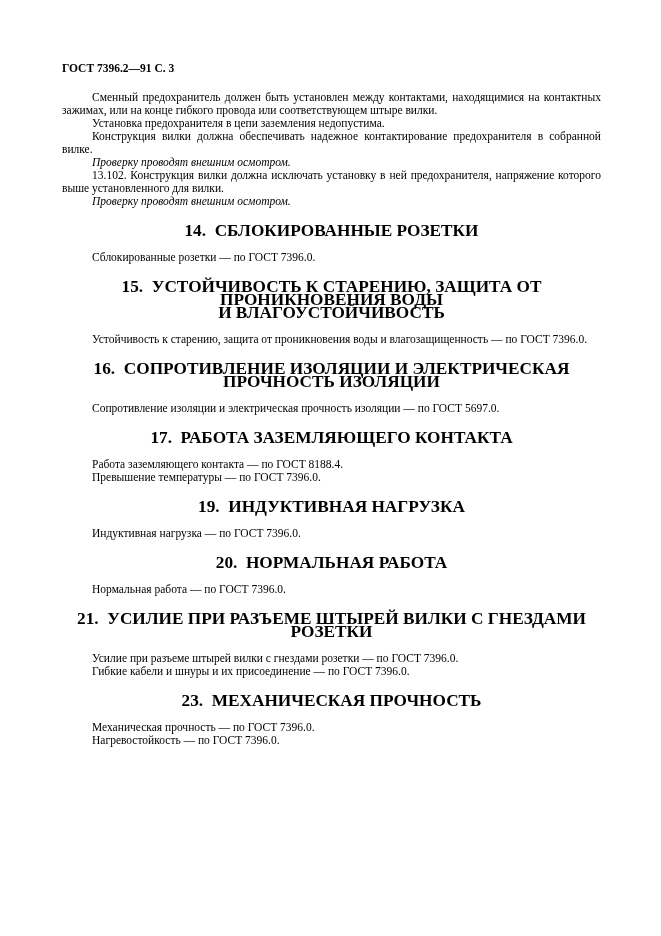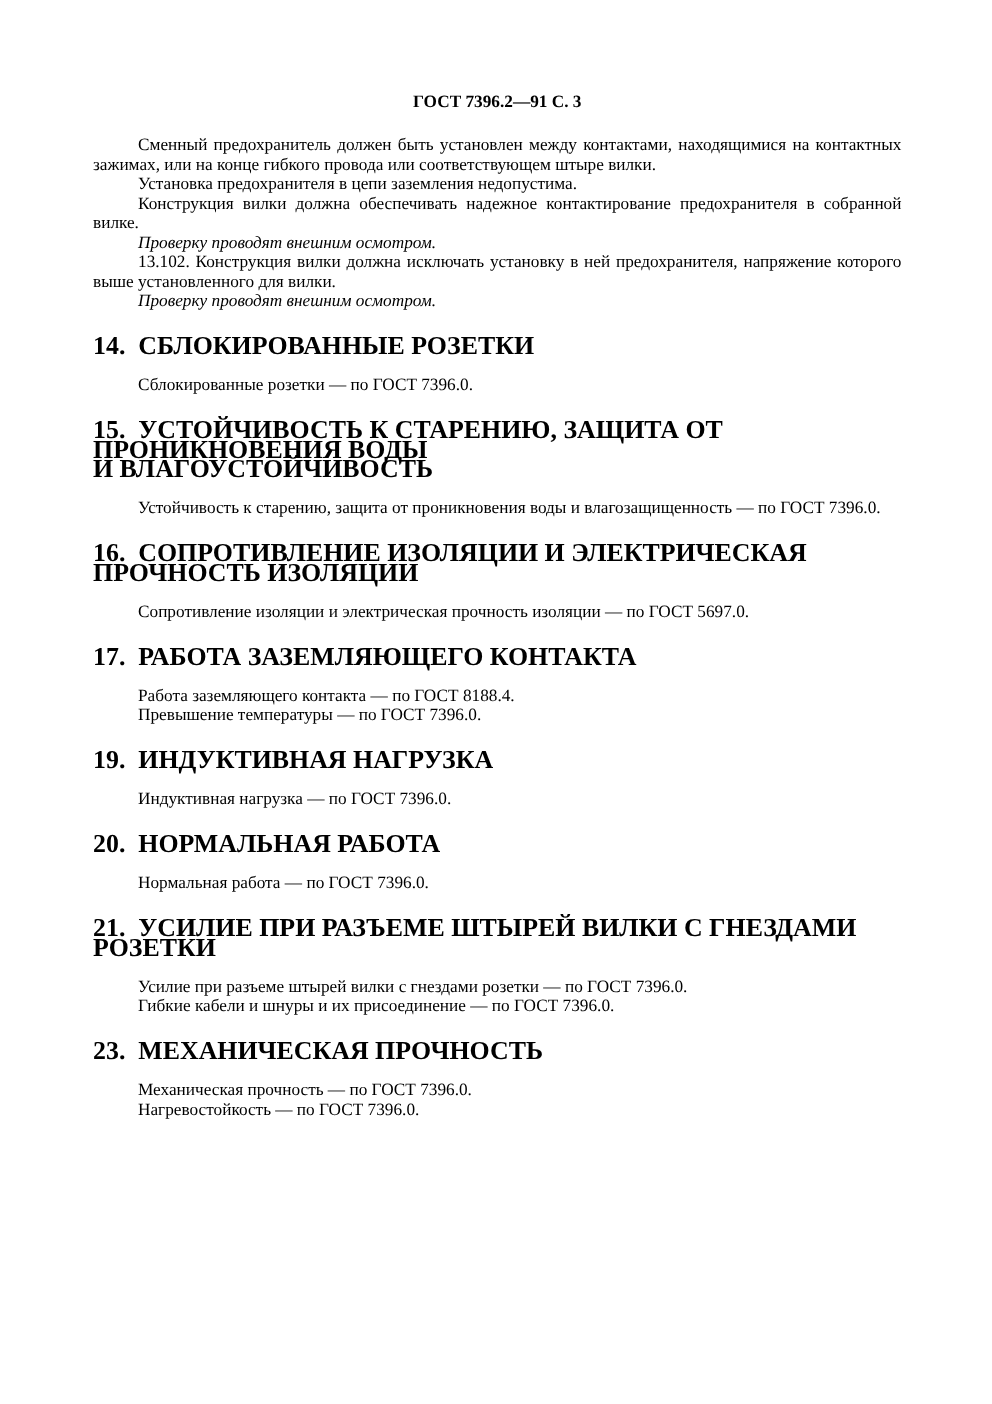--- a/index.html
+++ b/index.html
@@ -16,32 +16,33 @@
     line-height: 13px;
     overflow: hidden;
   }
   .content {
     position: absolute;
     left: 62px;
     right: 60px;
     top: 62px;
   }
   .doc-header {
-    text-align: center;
+    text-align: left;
     font-weight: bold;
     margin: 0 0 16px 0;
   }
   .para {
     margin: 0;
     text-align: justify;
     text-indent: 30px;
   }
   .italic { font-style: italic; }
   .heading {
     font-weight: bold;
+    text-align: center;
     margin: 16px 0 14px 0;
     white-space: pre-line;
     text-indent: 0;
   }
 </style>
 </head>
 <body>
 
 <div class="page">
   <div class="content">

